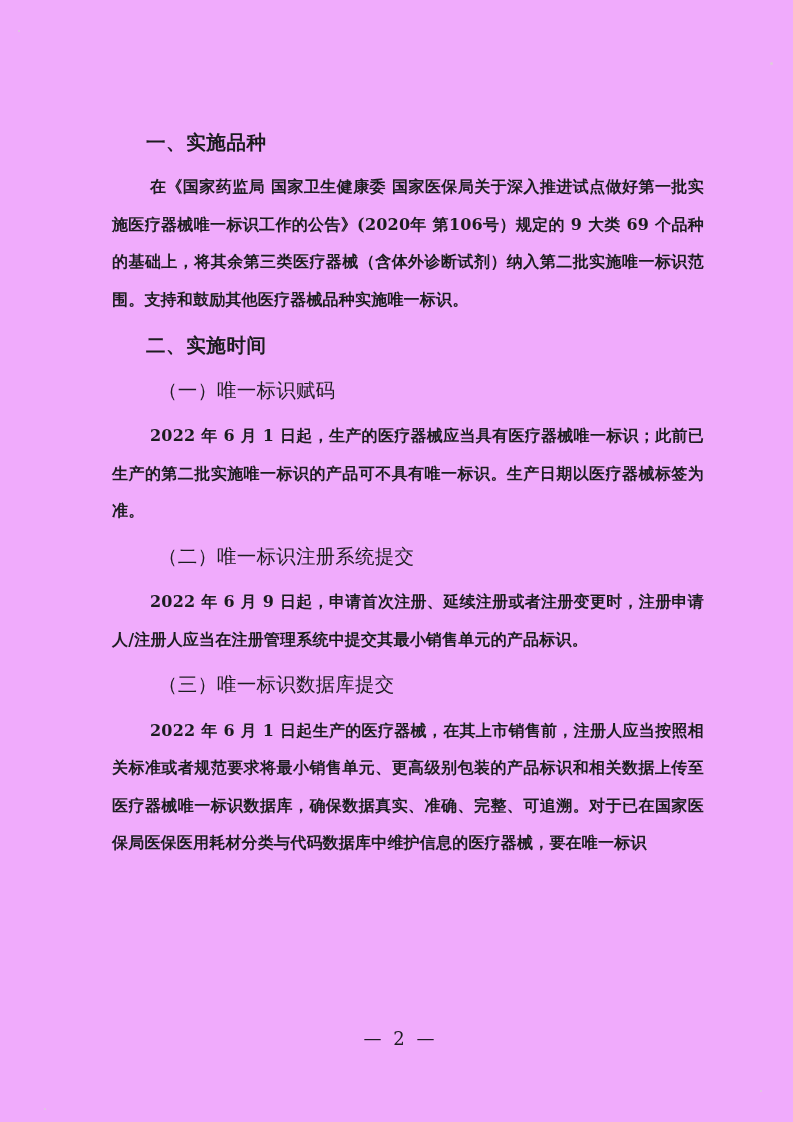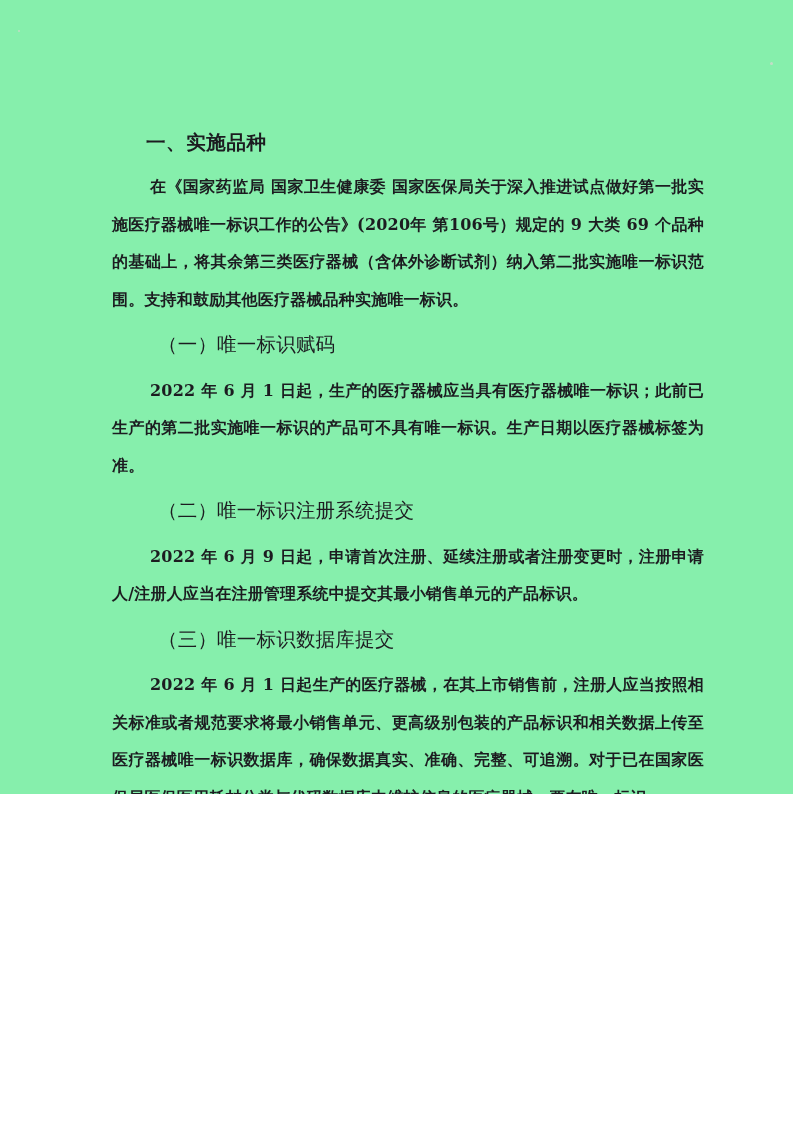--- a/index.html
+++ b/index.html
@@ -3,22 +3,22 @@
 <meta charset="utf-8">
 <style>
   html, body {
     margin: 0;
     padding: 0;
     background: #ffffff;
   }
   .page {
     position: relative;
     width: 793px;
-    height: 794px;
-    background: #86efac;
+    height: 1122px;
+    background: #f0abfc;
     overflow: hidden;
     font-family: "DejaVu Serif", "Liberation Serif", serif;
     color: #1c1c20;
   }
   
   .speck {
     position: absolute;
     background: #d8d5cf;
     border-radius: 50%;
     opacity: .75;
@@ -84,20 +84,21 @@
   <div class="speck" style="left:18px;top:30px;width:2px;height:2px;"></div>
   <div class="speck" style="left:770px;top:62px;width:3px;height:3px;"></div>
   <div class="speck" style="left:760px;top:1090px;width:2px;height:2px;"></div>
   <div class="speck" style="left:44px;top:1108px;width:2px;height:2px;"></div>
 
   <div class="content">
 
     <h2 class="heading">一、实施品种</h2>
     <p class="para">在《国家药监局 国家卫生健康委 国家医保局关于深入推进试点做好第一批实施医疗器械唯一标识工作的公告》(2020年 第106号）规定的 9 大类 69 个品种的基础上，将其余第三类医疗器械（含体外诊断试剂）纳入第二批实施唯一标识范围。支持和鼓励其他医疗器械品种实施唯一标识。</p>
 
+    <h2 class="heading second">二、实施时间</h2>
 
     <p class="sub">（一）唯一标识赋码</p>
     <p class="para">2022 年 6 月 1 日起，生产的医疗器械应当具有医疗器械唯一标识；此前已生产的第二批实施唯一标识的产品可不具有唯一标识。生产日期以医疗器械标签为准。</p>
 
     <p class="sub">（二）唯一标识注册系统提交</p>
     <p class="para">2022 年 6 月 9 日起，申请首次注册、延续注册或者注册变更时，注册申请人/注册人应当在注册管理系统中提交其最小销售单元的产品标识。</p>
 
     <p class="sub">（三）唯一标识数据库提交</p>
     <p class="para tight">2022 年 6 月 1 日起生产的医疗器械，在其上市销售前，注册人应当按照相关标准或者规范要求将最小销售单元、更高级别包装的产品标识和相关数据上传至医疗器械唯一标识数据库，确保数据真实、准确、完整、可追溯。对于已在国家医保局医保医用耗材分类与代码数据库中维护信息的医疗器械，要在唯一标识</p>
 

